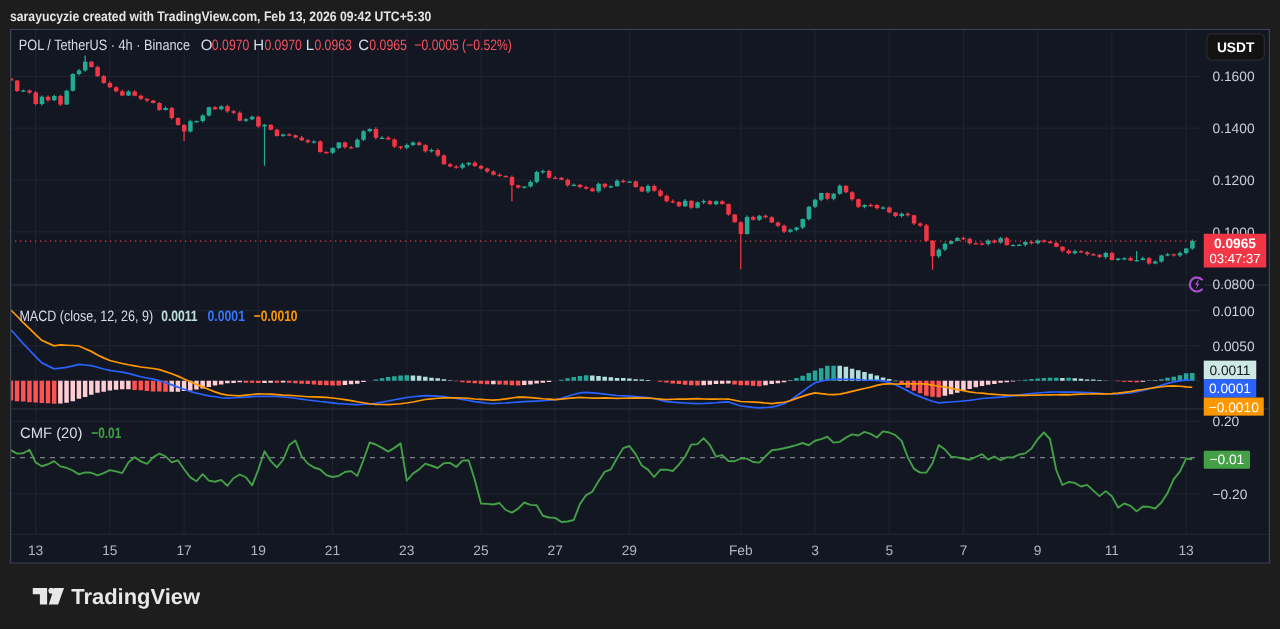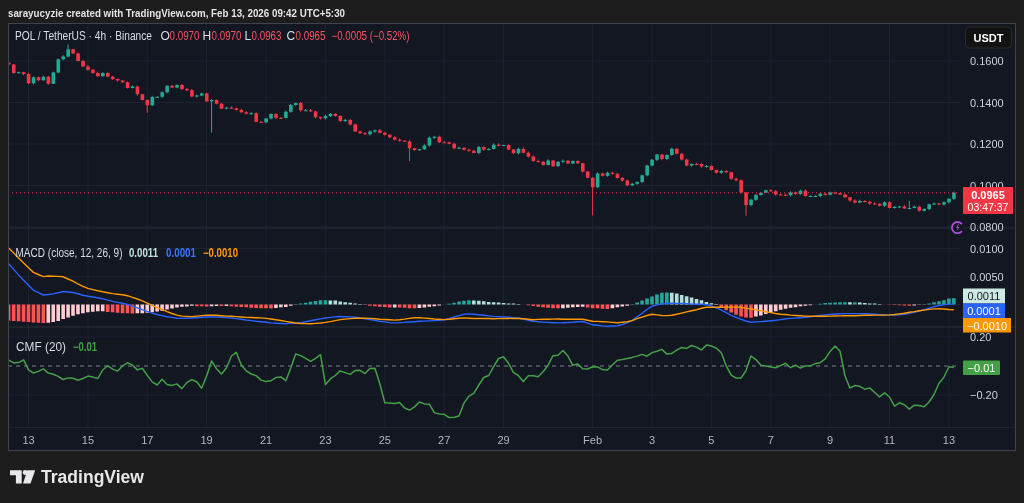--- a/index.html
+++ b/index.html
@@ -1,17 +1,17 @@
 <!DOCTYPE html>
 <html><head><meta charset="utf-8"><style>
 html,body{margin:0;padding:0;background:#1d1d1d;width:1024px;height:503px;overflow:hidden;position:relative}
 body{font-family:"Liberation Sans",sans-serif}
 #top{position:absolute;left:8px;top:3px}
 #chart{position:absolute;left:8px;top:23px}
-#logo{position:absolute;left:10px;top:470px}
+#logo{position:absolute;left:26px;top:470px}
 </style></head><body>
 <svg id="top" width="400" height="22" viewBox="0 0 400 22" font-family="&quot;Liberation Sans&quot;,sans-serif">
     <text x="0" y="13.5" fill="#e4e4e6" font-size="11" font-weight="bold" textLength="337" lengthAdjust="spacingAndGlyphs">sarayucyzie created with TradingView.com, Feb 13, 2026 09:42 UTC+5:30</text>
   </svg>
 <div id="chart"><svg width="1008" height="428" viewBox="0 0 1008 428" font-family="&quot;Liberation Sans&quot;,sans-serif">
       <rect x="0" y="0" width="1008" height="428" fill="#131722"></rect>
       <path d="M20.5 0V404.5M79.9 0V404.5M139.3 0V404.5M198.6 0V404.5M258.0 0V404.5M317.4 0V404.5M376.8 0V404.5M436.2 0V404.5M495.5 0V404.5M584.6 0V404.5M644.0 0V404.5M703.4 0V404.5M762.8 0V404.5M822.1 0V404.5M881.5 0V404.5M940.9 0V404.5" stroke="#1d2130" stroke-width="1" fill="none"></path>
       <path d="M0 38.0H952.0M0 79.5H952.0M0 121.0H952.0M0 162.5H952.0M0 204.0H952.0M0 225.5H952.0M0 253.5H952.0M0 281.5H952.0M0 314.0H952.0M0 372.0H952.0" stroke="#1d2130" stroke-width="1" fill="none"></path>
       <path d="M0 205.0H1008M0 304.0H1008" stroke="#2a2e39" stroke-width="1"></path>
       <path d="M0 404.5H1008" stroke="#20242f" stroke-width="1"></path>

